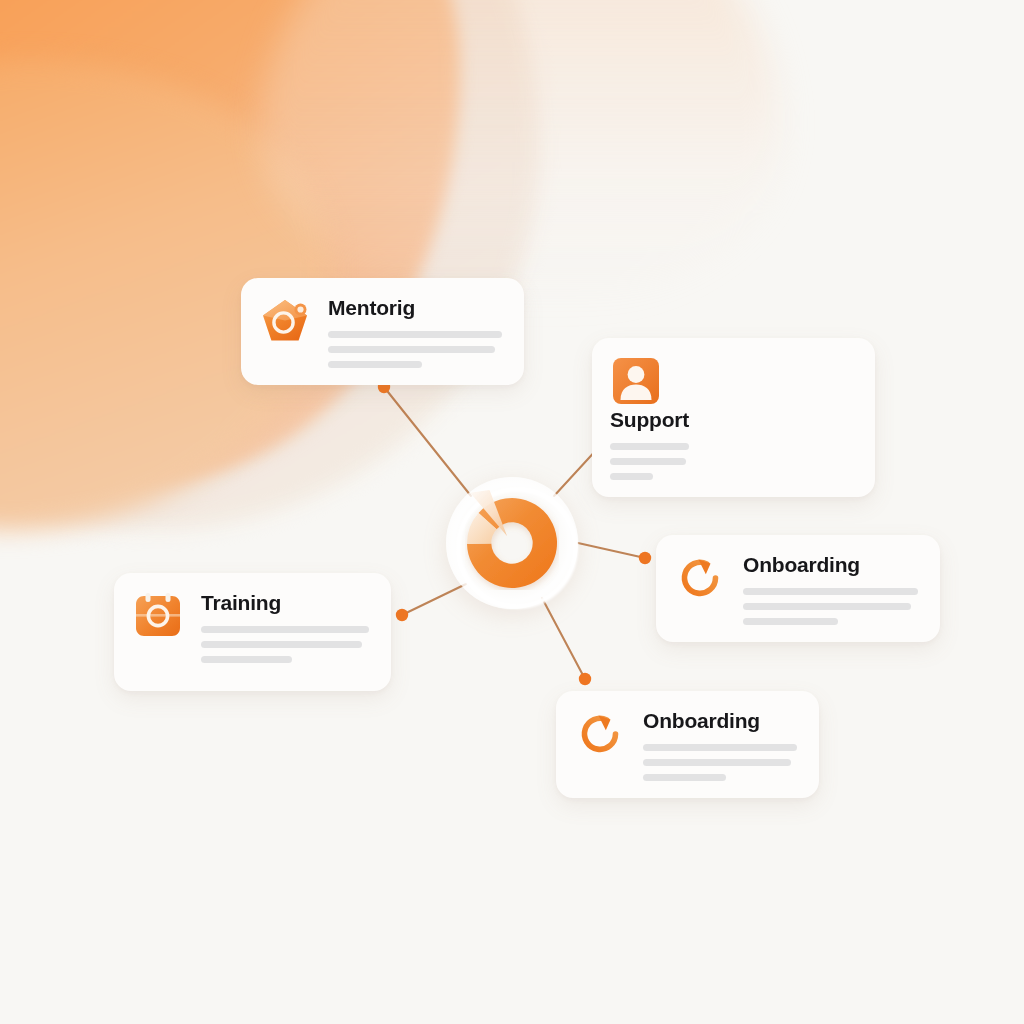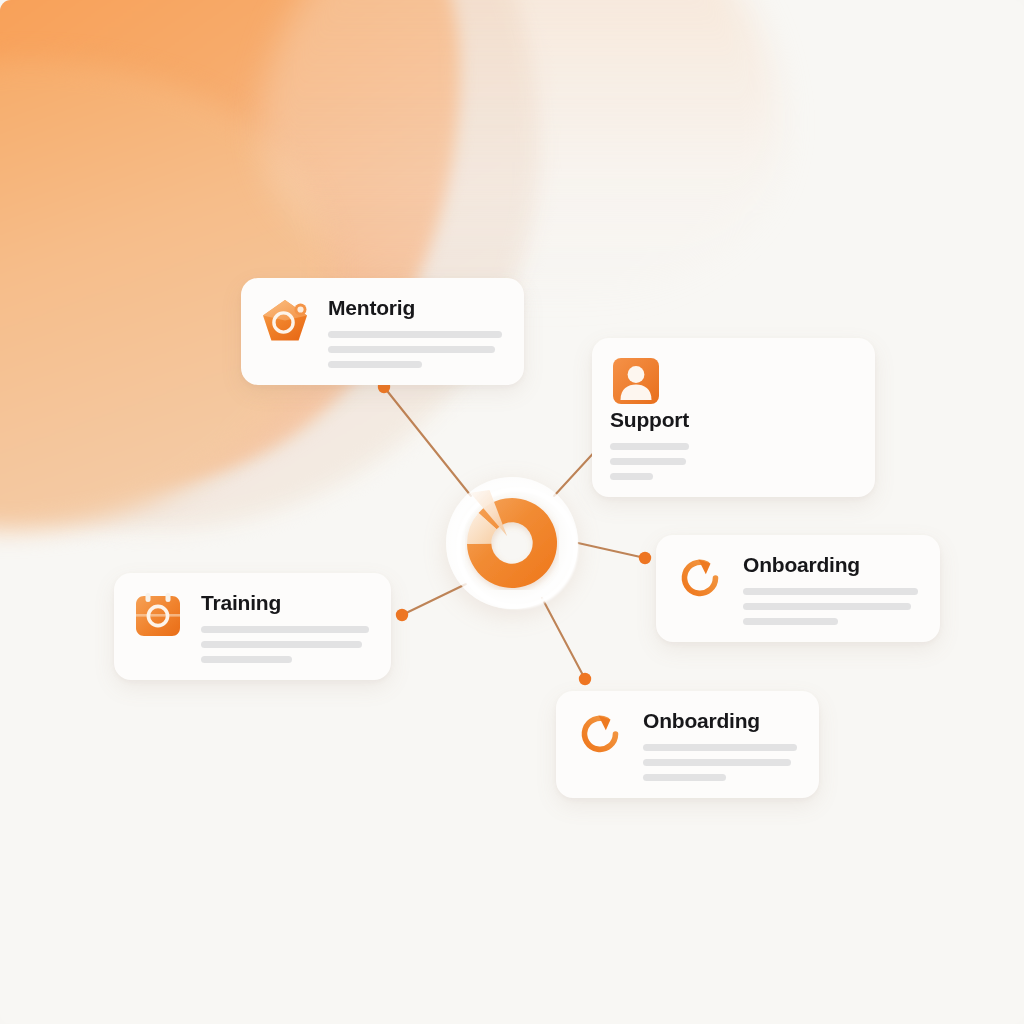--- a/index.html
+++ b/index.html
@@ -12,21 +12,20 @@
     overflow: hidden;
     font-family: "Liberation Sans", sans-serif;
     background: #f7f6f3;
   }
   #stage {
     position: relative;
     width: 1024px;
     height: 1024px;
     overflow: hidden;
     background: #f8f7f4;
-    border-radius: 11px;
   }
 
   
   .blob {
     position: absolute;
     pointer-events: none;
   }
   .blob-peach {
     left: -330px;
     top: -300px;
@@ -295,21 +294,21 @@
       <path d="M24.5 7.5 L36.5 11.5 L31.8 22.2 Z" fill="#ee7a21"></path>
     </svg>
         </div>
         <div class="card-body">
           <div class="card-title">Onboarding</div>
           <div class="line l1"></div>
           <div class="line l2"></div>
           <div class="line l3"></div>
         </div>
       </div>
-      <div class="card" style="left: 114px; top: 573px; width: 277px; min-height: 99px; padding: 17px 22px 17px 18px;">
+      <div class="card" style="left: 114px; top: 573px; width: 277px; min-height: 99px; padding: 17px 22px 28px 18px;">
         <div class="card-icon">
     <svg class="ico-svg" viewBox="0 0 52 52">
       <defs>
         <linearGradient id="imgT" x1="0%" y1="0%" x2="100%" y2="100%">
           <stop offset="0%" stop-color="#f6a156"></stop>
                 <stop offset="55%" stop-color="#f0822c"></stop>
                 <stop offset="100%" stop-color="#e96d17"></stop>
         </linearGradient>
       </defs>
       <path d="M4 14 C4 9.5 7.5 6 12 6 L40 6 C44.5 6 48 9.5 48 14 L48 38 C48 42.5 44.5 46 40 46 L12 46 C7.5 46 4 42.5 4 38 Z" fill="url(#imgT)"></path>

